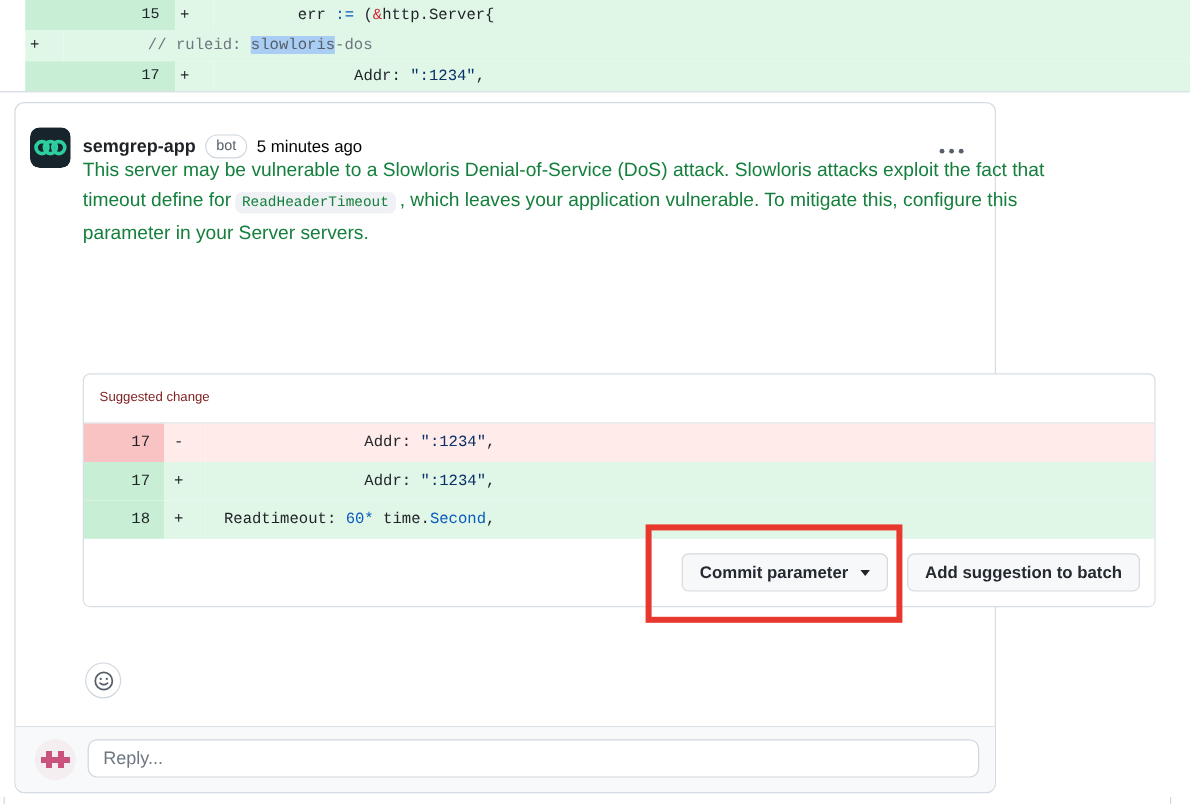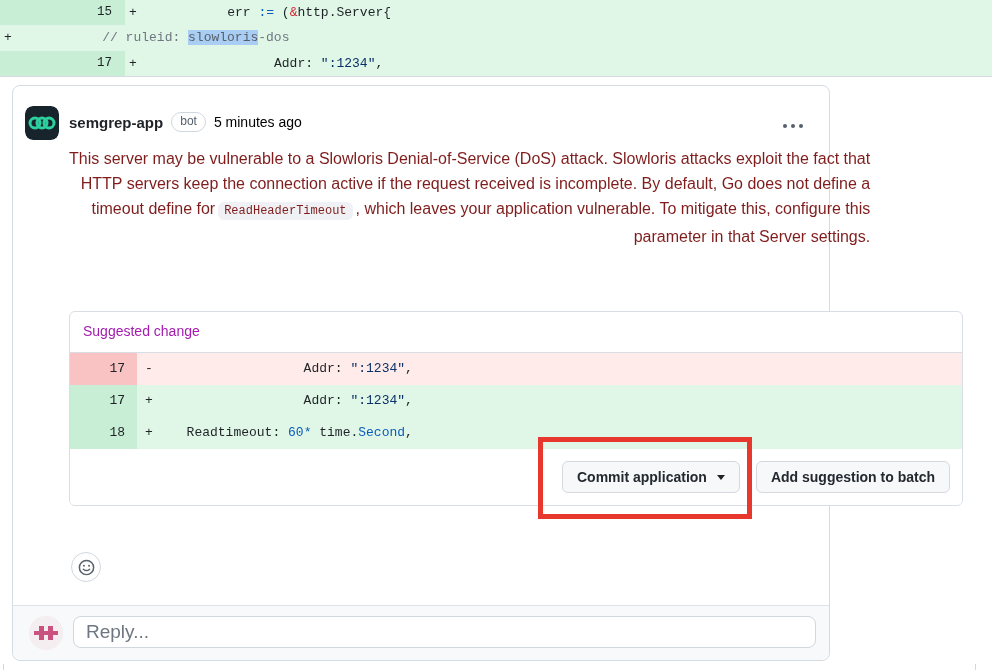--- a/index.html
+++ b/index.html
@@ -6,21 +6,21 @@
   body{
     width:992px;height:670px;position:relative;overflow:hidden;
     background:#ffffff;
     font-family:"Liberation Sans", sans-serif;
     color:#1f2328;
     -webkit-font-smoothing:antialiased;
   }
   
   .top-diff{position:absolute;left:0;top:0;width:992px;border-bottom:1px solid #d4dae0;}
   .drow{display:flex;align-items:stretch;}
-  .top-diff .drow{height:25.3px;line-height:25.3px;}
+  .top-diff .drow{height:25.3px;line-height:25.3px;margin-left:21px;}
   .gut{font-family:"Liberation Mono","DejaVu Sans Mono",monospace;text-align:right;color:#1f2328;flex:0 0 auto;}
   .top-diff .gut{width:112px;padding-right:13px;font-size:12.5px;}
   .sign{font-family:"Liberation Mono","DejaVu Sans Mono",monospace;flex:0 0 auto;}
   .top-diff .sign{width:28px;padding-left:4px;font-size:13px;}
   pre.code{margin:0;font-family:"Liberation Mono","DejaVu Sans Mono",monospace;font-size:13px;white-space:pre;flex:1 1 auto;overflow:hidden;}
   .drow.add .gut{background:var(--added-gutter-bg);}
   .drow.add .sign,.drow.add .code{background:var(--added-bg);}
   .drow.del .gut{background:var(--removed-gutter-bg);}
   .drow.del .sign,.drow.del .code{background:var(--removed-bg);}
   .seg-o{color:#0a5bbd}.seg-n{color:#0a5bbd}.seg-r{color:#cf222e}
@@ -29,26 +29,26 @@
   
   .card{position:absolute;left:12px;top:85px;width:818px;height:576px;
     background:#fff;border:1px solid var(--border-gray);border-radius:8px;box-sizing:border-box;}
   .avatar{position:absolute;left:12px;top:20px;width:34px;height:34px;border-radius:8px;overflow:hidden;}
   .hdr{position:absolute;left:56px;top:26px;display:flex;align-items:center;gap:8px;}
   .author{font-weight:bold;font-size:15px;color:#1f2328;text-decoration:none;}
   .badge{font-size:12px;color:#57606a;border:1px solid #d0d7de;border-radius:2em;padding:1px 8px 2px;line-height:15px;}
   .when{font-size:14px;color:#000000;}
   .kebab{position:absolute;right:22px;top:34px;display:flex;gap:4px;background:none;border:none;cursor:pointer;padding:4px;}
   .kebab i{width:4px;height:4px;border-radius:50%;background:#57606a;display:block;}
-  .body{position:absolute;left:56px;top:60px;font-size:16px;line-height:25px;color:#7f1d1d;text-align:right;}
+  .body{position:absolute;left:56px;top:44px;font-size:16px;line-height:25px;color:#15803d;}
   .body-line{white-space:nowrap;}
   .seg-chip{font-family:"Liberation Mono","DejaVu Sans Mono",monospace;font-size:12px;background:#eff1f4;border-radius:6px;padding:2px 6px;margin:0 3px;}
   
   .sugg{position:absolute;left:56px;top:225px;width:894px;border:1px solid #d8dee4;border-radius:6px;box-sizing:border-box;overflow:hidden;background:#fff;}
-  .sugg-title{height:40px;line-height:39px;padding:0 13px;font-size:14px;color:#a21caf;border-bottom:1px solid #d8dee4;}
+  .sugg-title{height:40px;line-height:39px;padding:0 13px;font-size:11px;color:#7f1d1d;border-bottom:1px solid #d8dee4;}
   .sugg .drow{height:32px;line-height:32px;}
   .sugg .gut{width:55px;padding-right:12px;font-size:13px;}
   .sugg .sign{width:26px;padding-left:8px;font-size:13px;}
   .sugg-footer{display:flex;justify-content:flex-end;align-items:center;gap:16px;height:56px;padding:0 12px;box-sizing:border-box;background:#fff;}
   .btn{display:inline-flex;align-items:center;height:32px;padding:0 14px;background:#f6f8fa;
     border:1px solid #d5d9dd;border-radius:6px;font-family:"Liberation Sans",sans-serif;
     font-size:14px;font-weight:bold;color:#24292f;cursor:pointer;white-space:nowrap;}
   .caret{width:0;height:0;border:4px solid transparent;border-top:5px solid #1f2328;margin-left:10px;transform:translateY(2px);}
   
   .annotation{position:absolute;left:538px;top:437px;width:214px;height:82px;
@@ -57,21 +57,21 @@
   .finding{position:absolute;left:56px;top:438px;font-size:14px;color:#24292f;}
   .finding a{color:var(--link-blue);text-decoration:underline;cursor:pointer;}
   .react-btn{position:absolute;left:58px;top:466px;width:30px;height:30px;border-radius:50%;
     border:1px solid #d0d7de;background:#fff;display:flex;align-items:center;justify-content:center;cursor:pointer;padding:0;}
   
   .reply{position:absolute;left:0;right:0;bottom:0;height:54px;background:#f7f9fa;
     border-top:1px solid #dde2e7;border-radius:0 0 8px 8px;}
   .reply-avatar{position:absolute;left:16px;top:10px;width:34px;height:34px;border-radius:50%;overflow:hidden;background:#f5f0f2;}
   .reply-input{position:absolute;left:60px;right:13px;top:10px;height:32px;box-sizing:border-box;
     border:1px solid #d0d7de;border-radius:8px;background:#fff;padding:0 12px;
-    font-family:"Liberation Sans",sans-serif;font-size:19px;color:#1f2328;}
+    font-family:"Liberation Sans",sans-serif;font-size:15px;color:#1f2328;}
   .reply-input::placeholder{color:#6e7781;}
   
   .stub{position:absolute;width:1px;background:#d0d7de;top:664px;height:6px;}
   .stub.left{left:3px;} .stub.right{left:975px;}
 </style>
 </head>
 <body>
 
 <div class="top-diff">
     <div class="drow add">
@@ -108,23 +108,22 @@
   </div>
 
   <button class="kebab" aria-label="options">
     <i></i>
     <i></i>
     <i></i>
   </button>
 
   <div class="body">
     <div class="body-line"><span>This server may be vulnerable to a Slowloris Denial-of-Service (DoS) attack. Slowloris attacks exploit the fact that</span></div>
-    <div class="body-line"><span>HTTP servers keep the connection active if the request received is incomplete. By default, Go does not define a</span></div>
     <div class="body-line"><span>timeout define for</span><span class="seg-chip">ReadHeaderTimeout</span><span>, which leaves your application vulnerable. To mitigate this, configure this</span></div>
-    <div class="body-line"><span>parameter in that Server settings.</span></div>
+    <div class="body-line"><span>parameter in your Server servers.</span></div>
   </div>
 
   <div class="sugg">
     <div class="sugg-title">Suggested change</div>
     <div>
         <div class="drow del">
           <div class="gut">17</div>
           <div class="sign">-</div>
           <pre class="code"><span>                 Addr: </span><span class="seg-s">":1234"</span><span>,</span></pre>
         </div>
@@ -134,21 +133,21 @@
           <pre class="code"><span>                 Addr: </span><span class="seg-s">":1234"</span><span>,</span></pre>
         </div>
         <div class="drow add">
           <div class="gut">18</div>
           <div class="sign">+</div>
           <pre class="code"><span>  Readtimeout: </span><span class="seg-n">60*</span><span> time.</span><span class="seg-n">Second</span><span>,</span></pre>
         </div>
       </div>
     <div class="sugg-footer">
       <button class="btn">
-        <span>Commit application</span>
+        <span>Commit parameter</span>
         <span class="caret"></span>
       </button>
       <button class="btn">
         <span>Add suggestion to batch</span>
       </button>
     </div>
   </div>
 
 
   <button class="react-btn" aria-label="add reaction">

